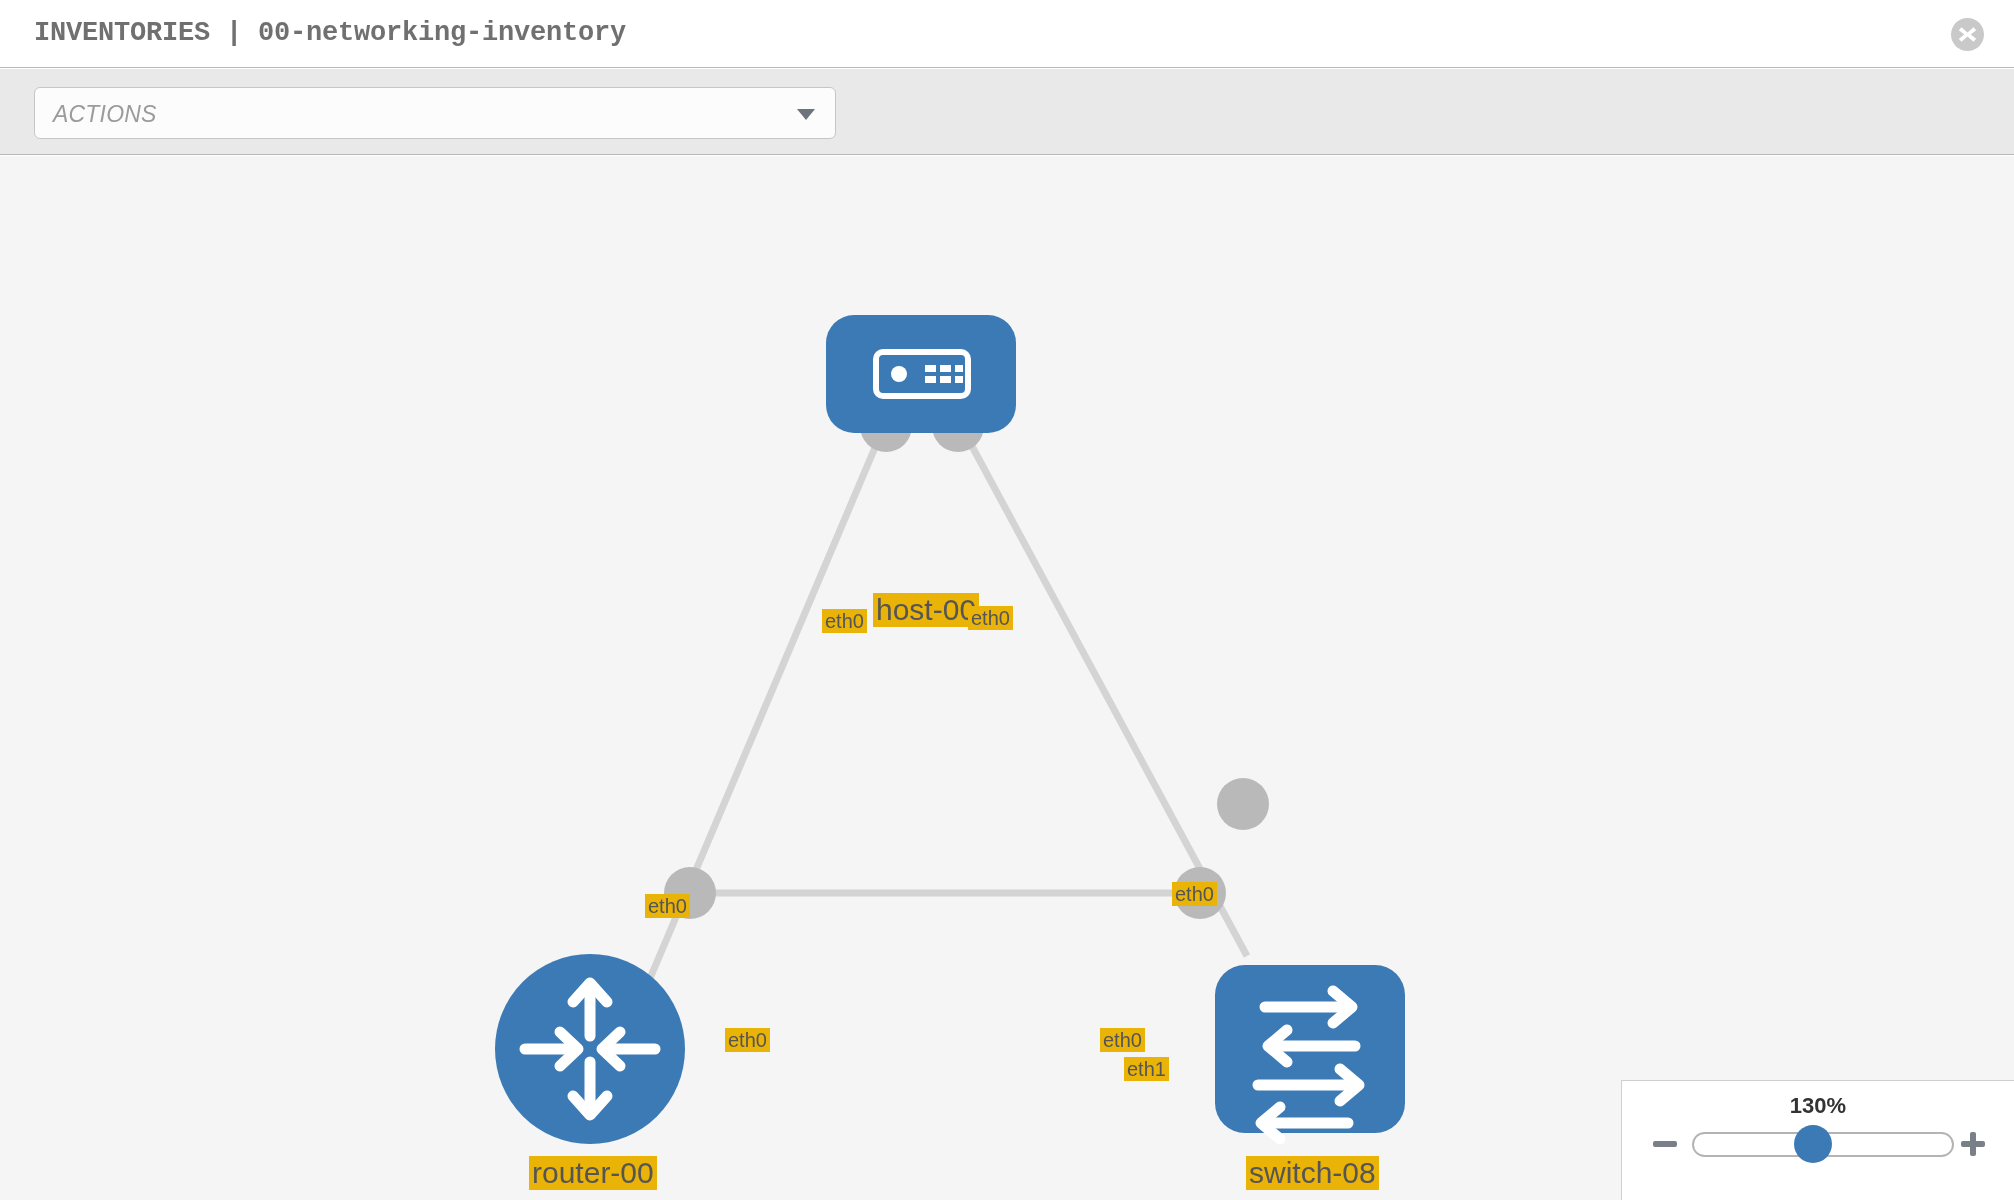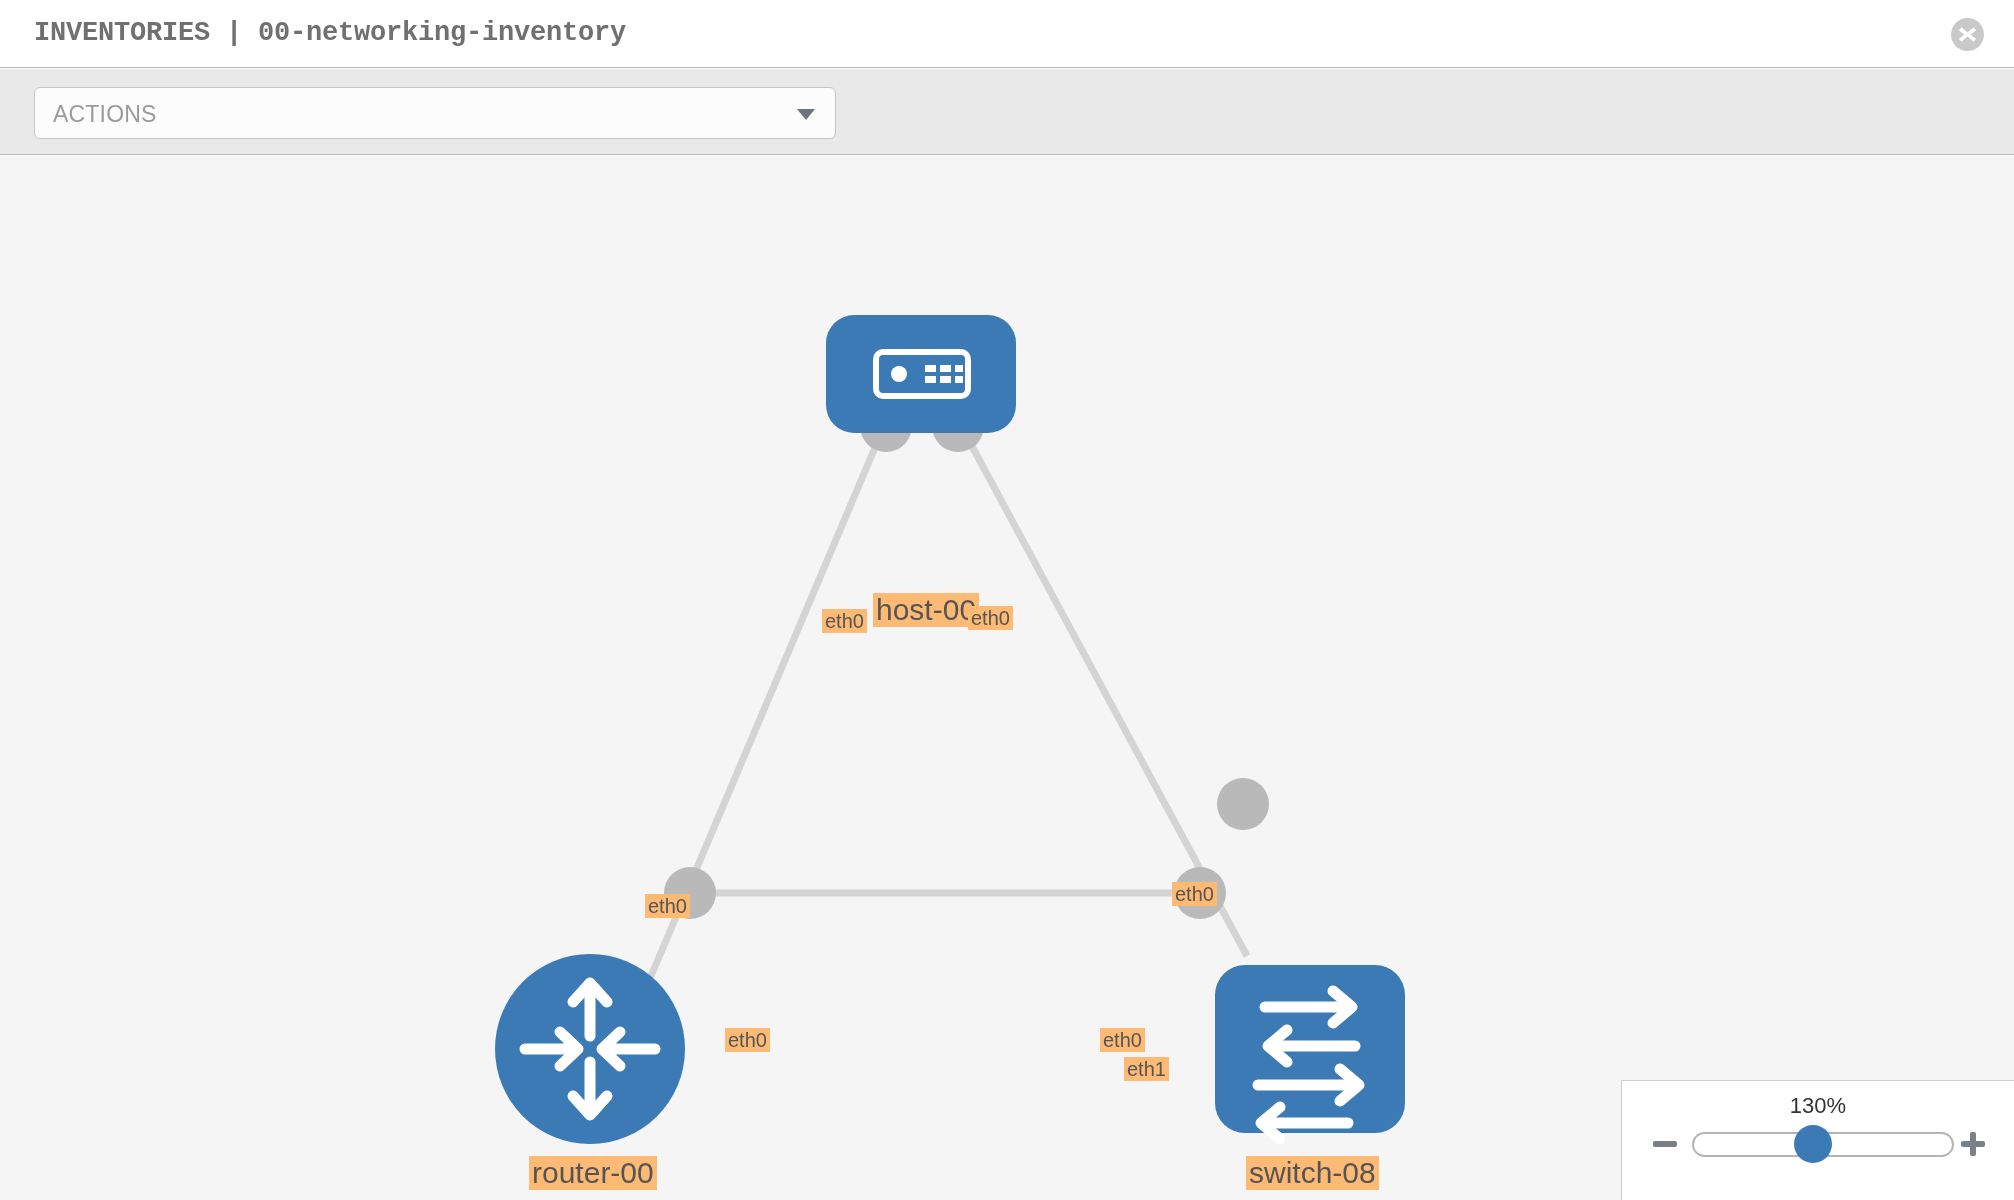--- a/index.html
+++ b/index.html
@@ -61,20 +61,21 @@
     background: #fcfcfc;
     border: 1px solid #c6c6c6;
     border-radius: 6px;
   }
   .actions-select .label {
     position: absolute;
     left: 18px; top: 13px;
     font-size: 23px;
     color: #9b9b9b;
     letter-spacing: 0.2px;
+    font-style: italic;
   }
   .caret {
     position: absolute;
     right: 20px; top: 50%;
     margin-top: -4px;
     width: 0; height: 0;
     border-left: 9px solid transparent;
     border-right: 9px solid transparent;
     border-top: 11px solid #6c737d;
   }
@@ -113,21 +114,21 @@
   }
   .graph-svg {
     position: absolute;
     left: 0; top: 0;
     width: 2014px; height: 1044px;
   }
 
   
   .node-label {
     position: absolute;
-    background: #fdba74;
+    background: #eab308;
     color: #555555;
     white-space: nowrap;
     line-height: 1;
   }
   .node-label.big   { font-size: 30px; padding: 2px 3px; }
   .node-label.small { font-size: 20px; padding: 2px 3px; }
 
   
   .zoom-panel {
     position: absolute;
@@ -137,20 +138,21 @@
     border: 1px solid #cfcfcf;
     border-bottom: none;
     border-right: none;
   }
   .zoom-level {
     position: absolute;
     left: 0; right: 0; top: 12px;
     text-align: center;
     font-size: 22px;
     color: #333333;
+    font-weight: bold;
   }
   .zoom-minus, .zoom-plus {
     position: absolute;
     top: 48px;
     width: 30px; height: 30px;
     cursor: pointer;
   }
   .zoom-minus { left: 28px; }
   .zoom-plus  { left: 336px; }
   .zoom-track {

